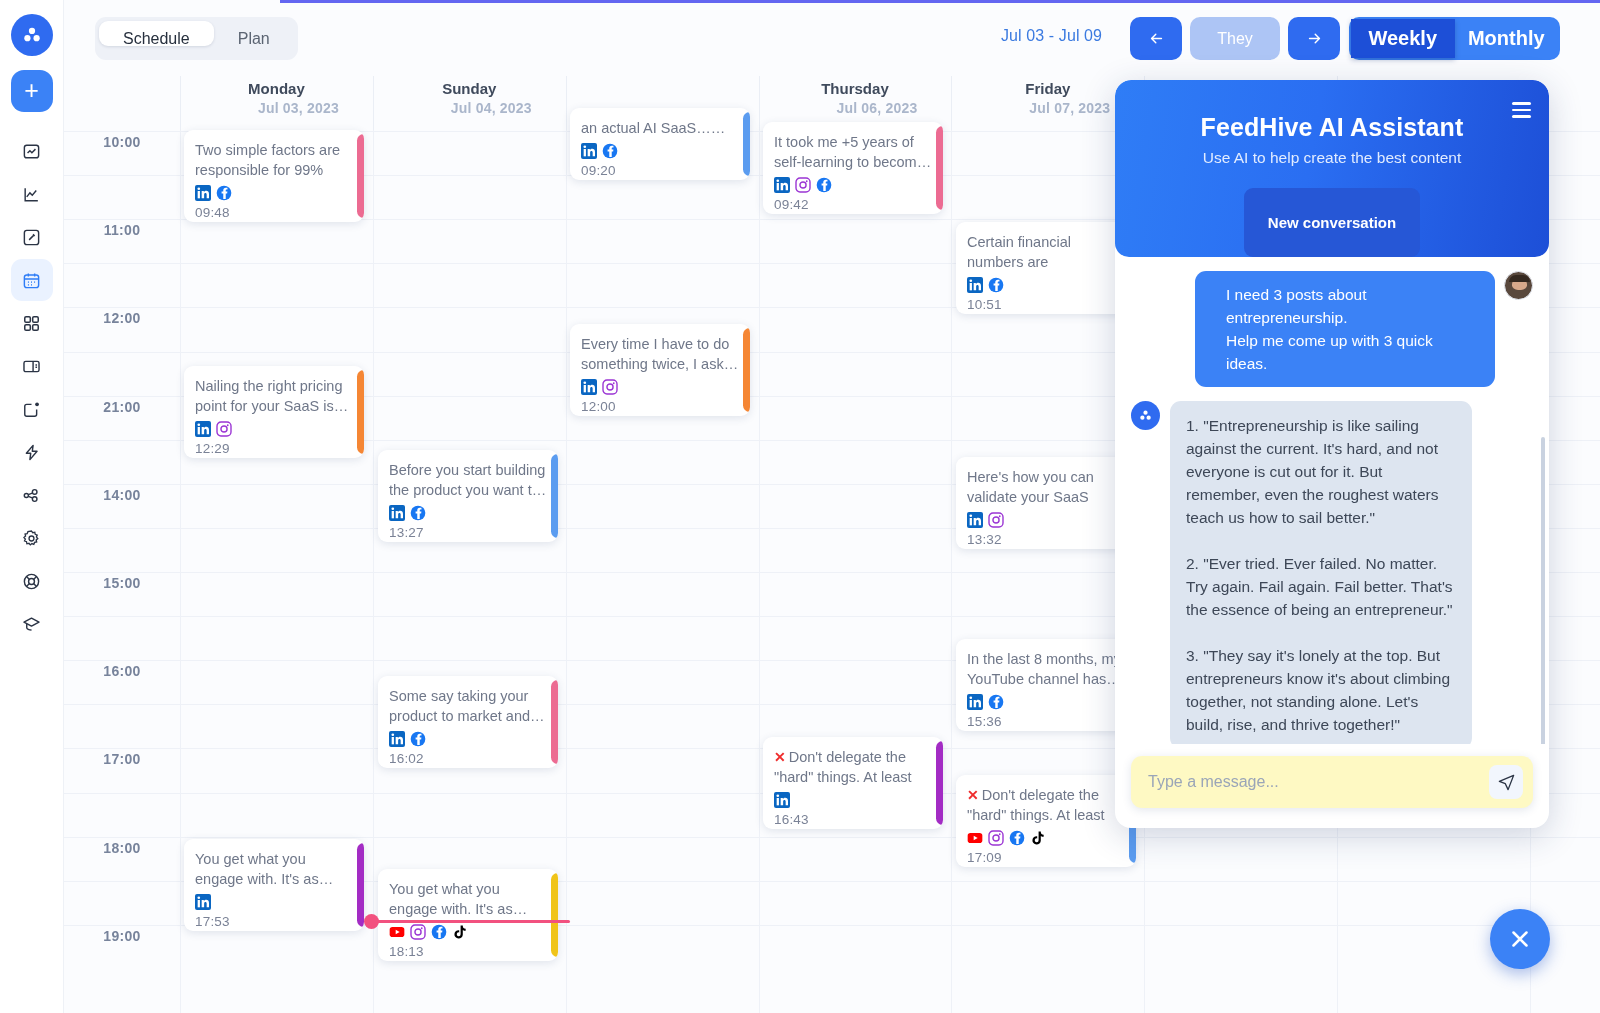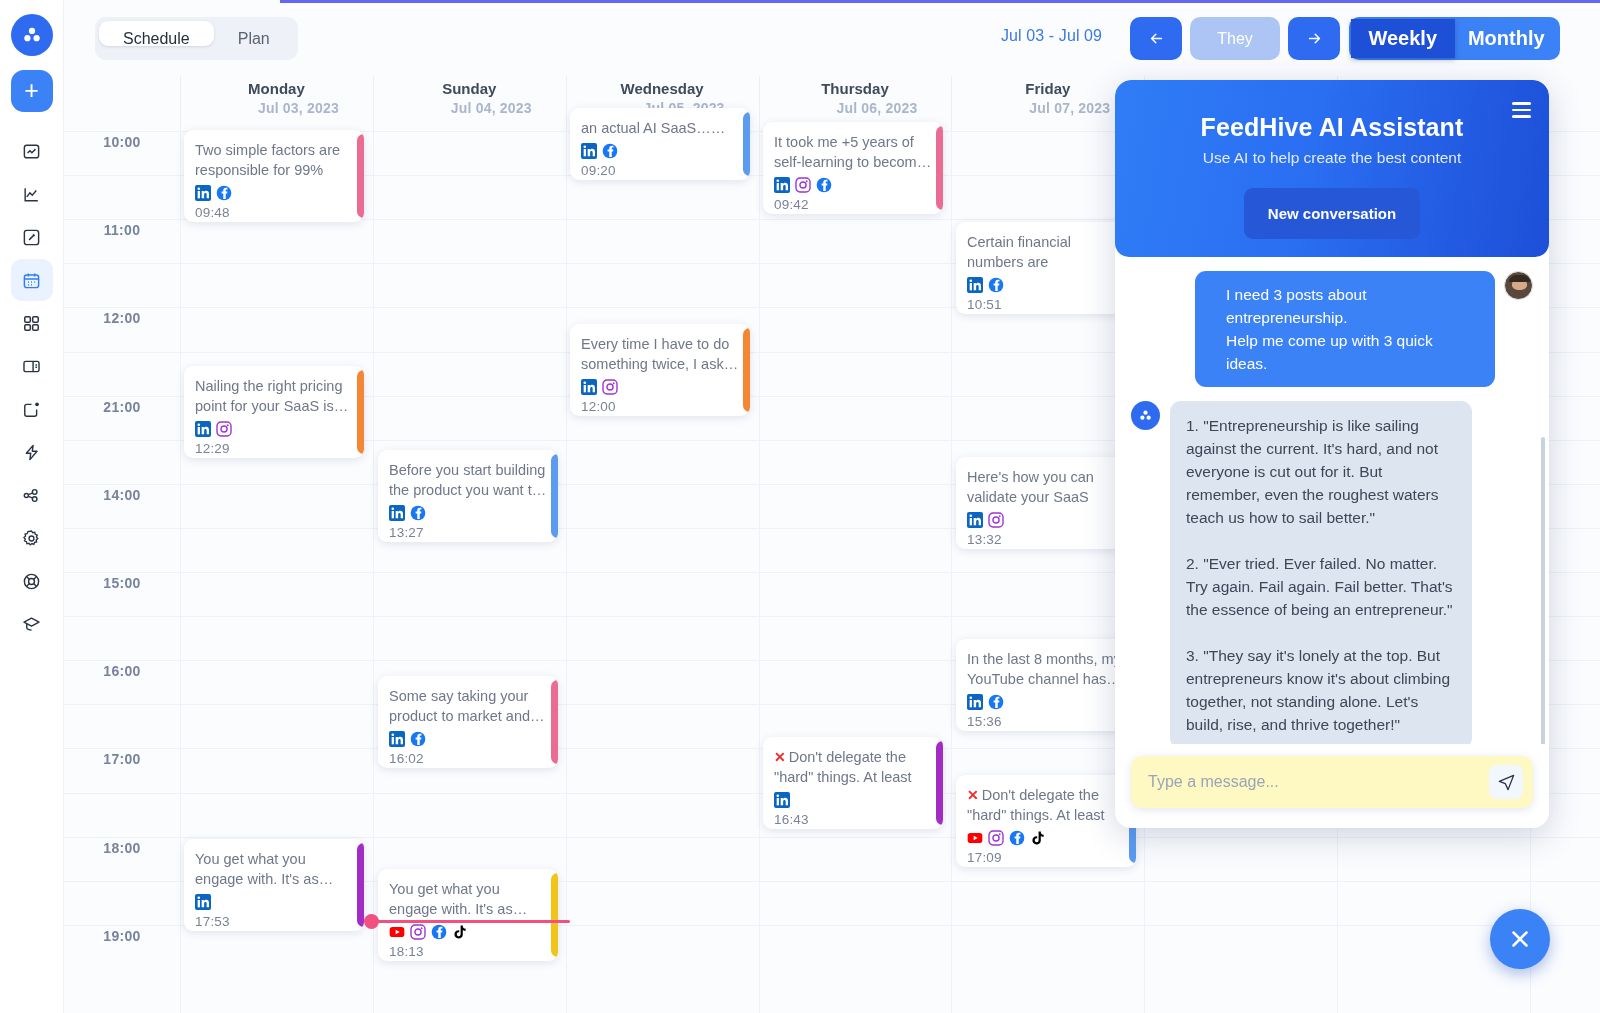--- a/index.html
+++ b/index.html
@@ -136,21 +136,21 @@
   .aihead {
     position:relative; height:177px;
     background:linear-gradient(100deg,#2f7df6 0%,#2a6ef2 45%,#1d4fd7 100%);
     border-radius:16px 16px 14px 14px;
     display:flex; flex-direction:column; align-items:center; padding-top:33px;
   }
   .aititle { font-size:25px; font-weight:bold; color:#fff; letter-spacing:.1px;}
   .aisub { font-size:15.5px; color:#e2ecff; margin-top:7px; }
   .newconv {
     margin-top:21px; background:#2657d6; color:#fff; font-size:15px; font-weight:bold;
-    padding:17px 24px; border-radius:9px; cursor:pointer;
+    padding:26px 24px; border-radius:9px; cursor:pointer;
   }
   .burger {
     position:absolute; right:18px; top:22px; width:19px; cursor:pointer;
   }
   .burger span { display:block; height:2.5px; background:#fff; border-radius:2px; margin-bottom:4px;}
 
   .chatbody { flex:1; position:relative; overflow:hidden; padding:14px 16px 0 16px;}
   .msgrow { display:flex; margin-bottom:14px; }
   .msgrow.user { justify-content:flex-end; align-items:flex-start; }
   .bubble-user {
@@ -323,24 +323,20 @@
         <div class="dayhead" style="left: 116px; width: 192.85px;">
           <div class="dayname">Monday</div>
           <div class="daydate">Jul 03, 2023</div>
         </div>
         <div class="headsep" style="left: 116px;"></div>
         <div class="dayhead" style="left: 308.85px; width: 192.85px;">
           <div class="dayname">Sunday</div>
           <div class="daydate">Jul 04, 2023</div>
         </div>
         <div class="headsep" style="left: 308.85px;"></div>
-        <div class="dayhead" style="left: 501.7px; width: 192.85px;">
-          <div class="dayname">Wednesday</div>
-          <div class="daydate">Jul 05, 2023</div>
-        </div>
         <div class="headsep" style="left: 501.7px;"></div>
         <div class="dayhead" style="left: 694.55px; width: 192.85px;">
           <div class="dayname">Thursday</div>
           <div class="daydate">Jul 06, 2023</div>
         </div>
         <div class="headsep" style="left: 694.55px;"></div>
         <div class="dayhead" style="left: 887.4px; width: 192.85px;">
           <div class="dayname">Friday</div>
           <div class="daydate">Jul 07, 2023</div>
         </div>

